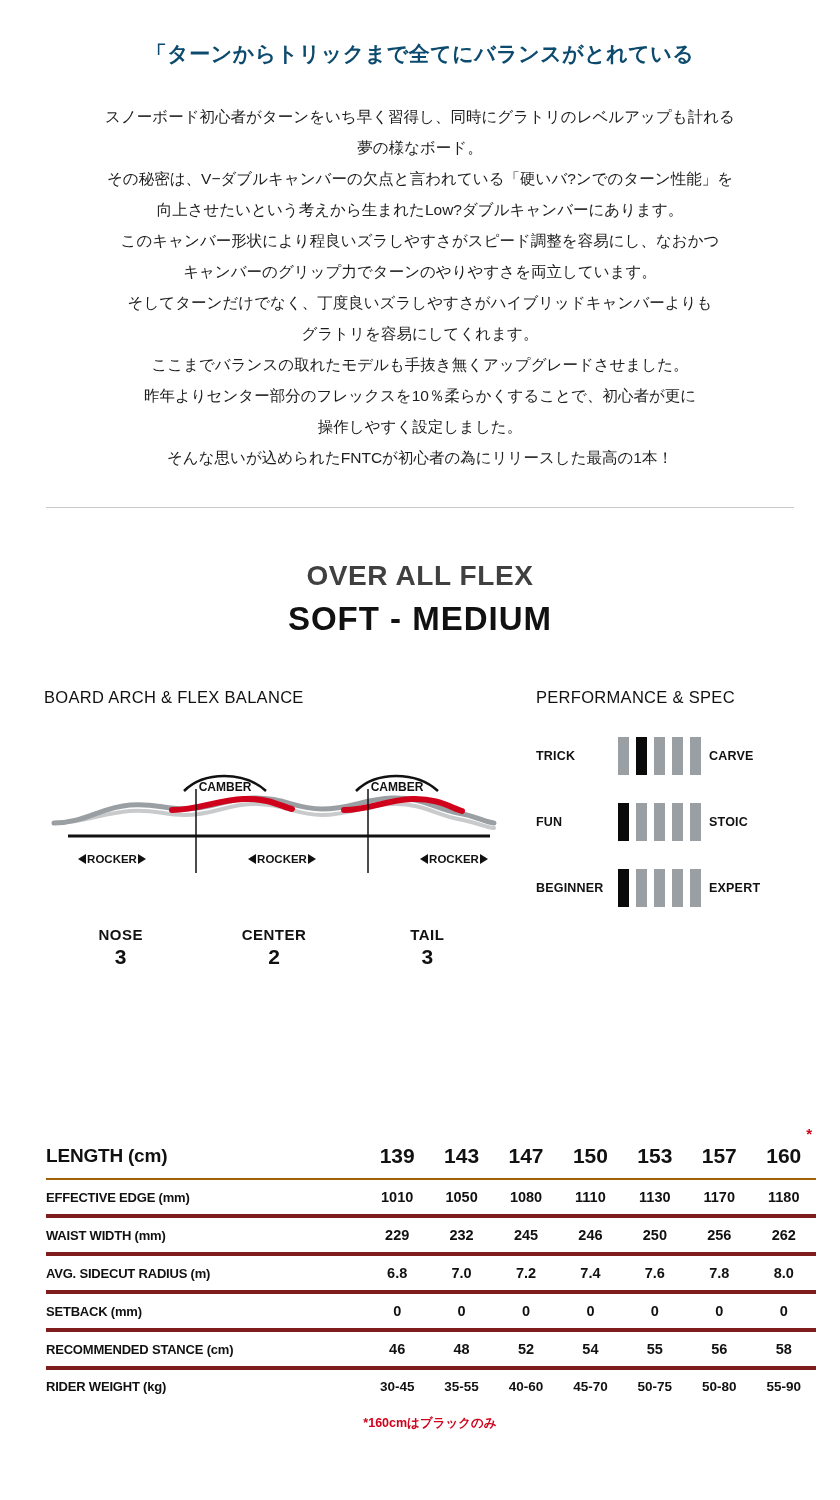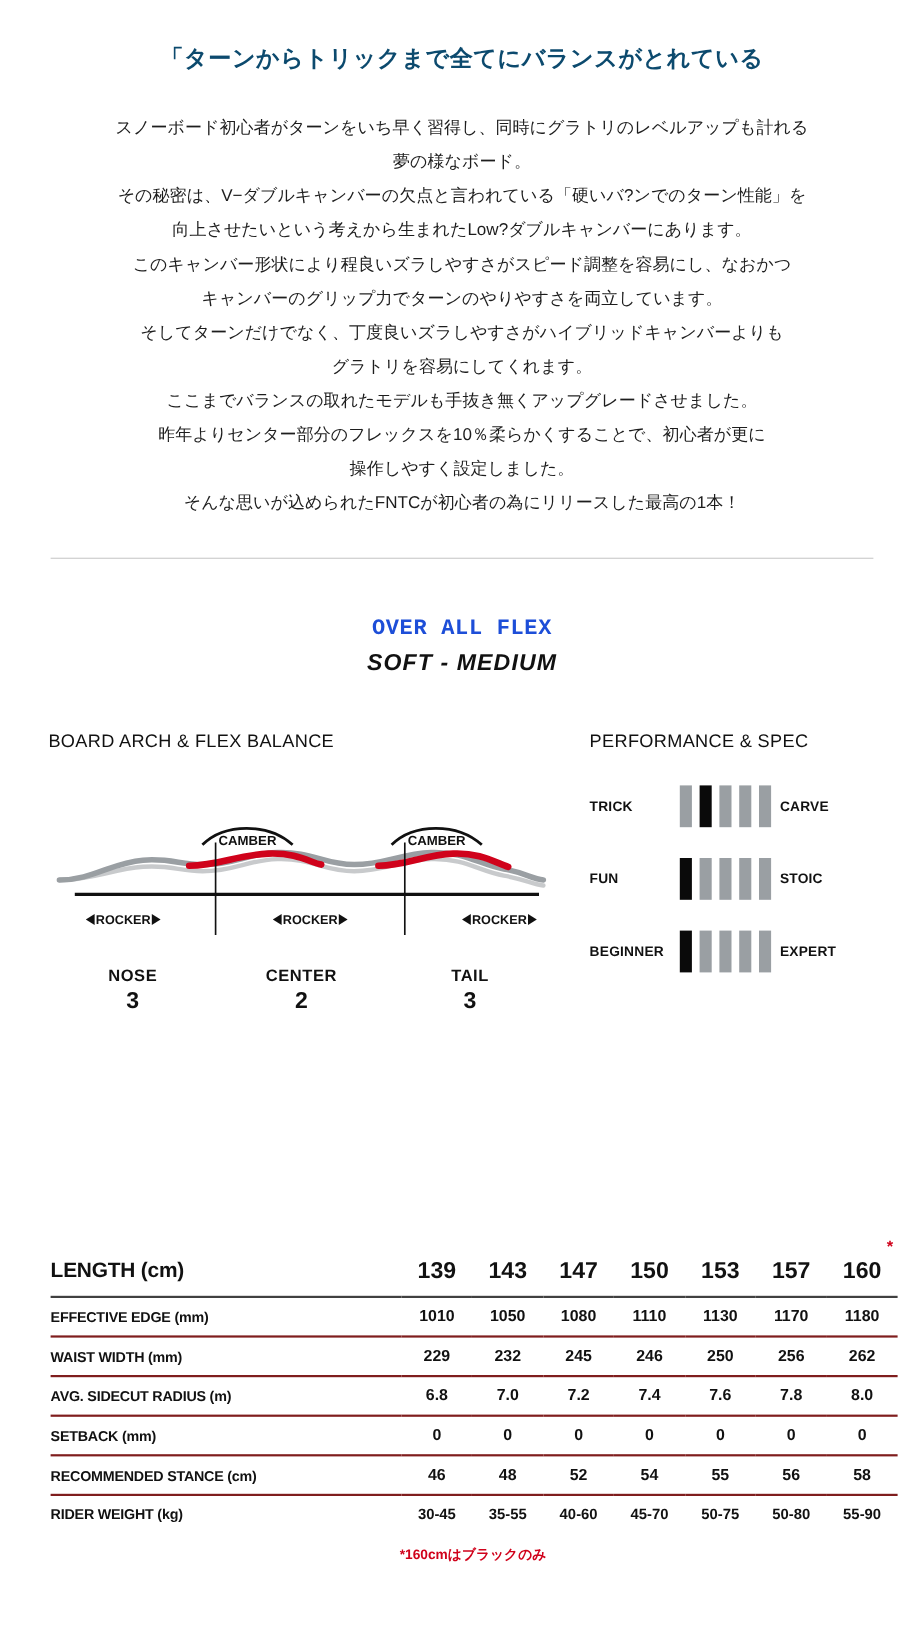--- a/index.html
+++ b/index.html
@@ -42,33 +42,31 @@
     margin: 34px 46px 0 46px;
     border-top: 1px solid #c9c9c9;
   }
 
   
   .flex-title-wrap {
     text-align: center;
     margin-top: 52px;
   }
   .flex-label {
-    font-size: 20px;
+    font-size: 28px;
     font-weight: bold;
     letter-spacing: 0.6px;
-    color: #1d4ed8;
-    font-family: Liberation Mono, monospace;
+    color: #404040;
   }
   .flex-value {
-    font-size: 21px;
+    font-size: 33px;
     font-weight: bold;
     letter-spacing: 1px;
     margin-top: 8px;
     color: #111;
-    font-style: italic;
   }
 
   
   .mid-section {
     display: flex;
     margin-top: 50px;
     padding: 0 44px;
   }
   .col-left { width: 470px; }
   .col-right { flex: 1; padding-left: 22px; }
@@ -83,21 +81,21 @@
 
   
   .arch-wrap { position: relative; width: 460px; height: 175px; }
   .arch-wrap svg { display: block; }
 
   .arch-labels {
     display: flex;
     margin-top: 4px;
     width: 460px;
   }
-  .arch-cell { flex: 1; text-align: center; }
+  .arch-cell { flex: 1; text-align: center; margin-top: 24px; }
   .arch-cell .name {
     font-size: 15px; font-weight: bold; letter-spacing: 0.5px; color: #111;
   }
   .arch-cell .num {
     font-size: 21px; font-weight: bold; margin-top: 2px; color: #111;
   }
 
   
   .perf-rows { margin-top: 8px; }
   .perf-row {
@@ -153,22 +151,22 @@
   table.spec td {
     text-align: center;
     font-size: 14.5px;
     font-weight: bold;
     color: #111;
     padding: 9px 2px;
     white-space: nowrap;
   }
   table.spec tr.head th.rowhead { font-size: 19px; padding-bottom: 10px;}
   table.spec tr.head td { font-size: 21px; padding-bottom: 10px;}
-  table.spec tr.head { border-bottom: 2px solid #404040; }
-  table.spec tr.body-row { border-bottom: 2px solid #7f1d1d; }
+  table.spec tr.head { border-bottom: 2px solid #a16207; }
+  table.spec tr.body-row { border-bottom: 4px solid #7f1d1d; }
   table.spec tr.body-row:last-child { border-bottom: none; margin-left: 26px; }
   table.spec tr.small td { font-size: 13.5px; }
 
   .note {
     text-align: center;
     color: #d0021b;
     font-size: 12.5px;
     font-weight: bold;
     margin-top: 12px;
     padding-right: 2px;

